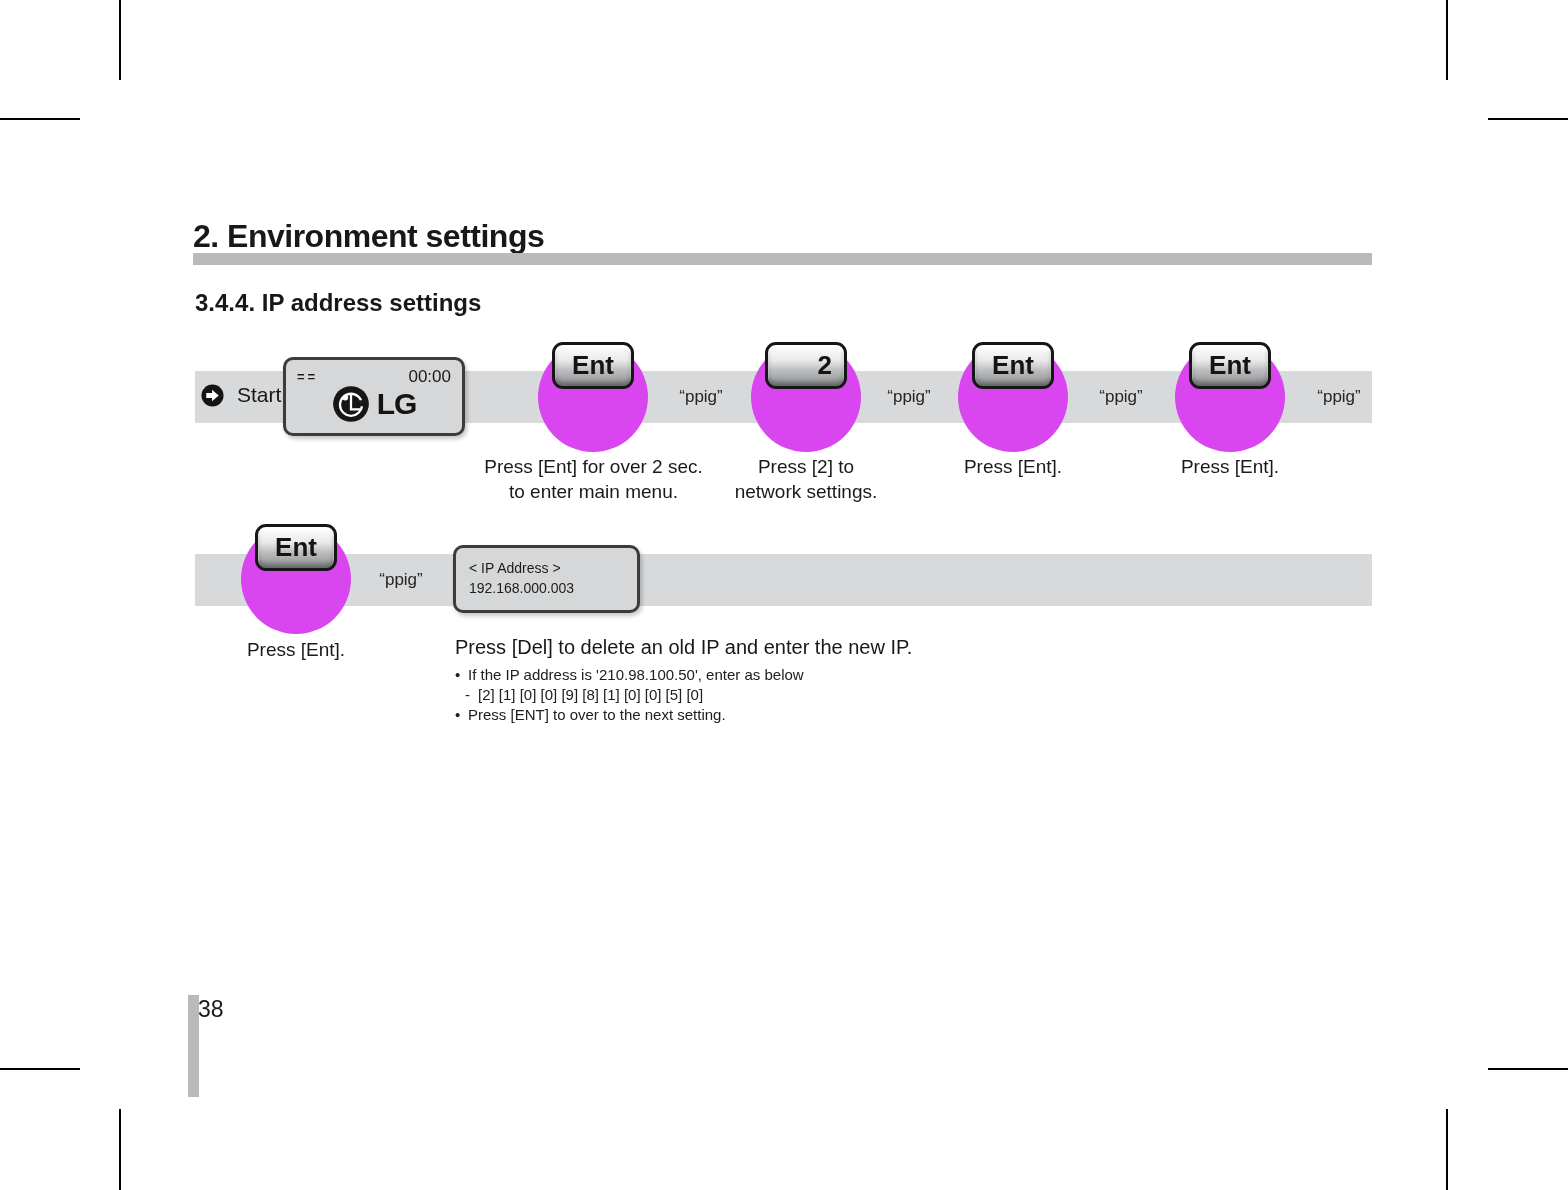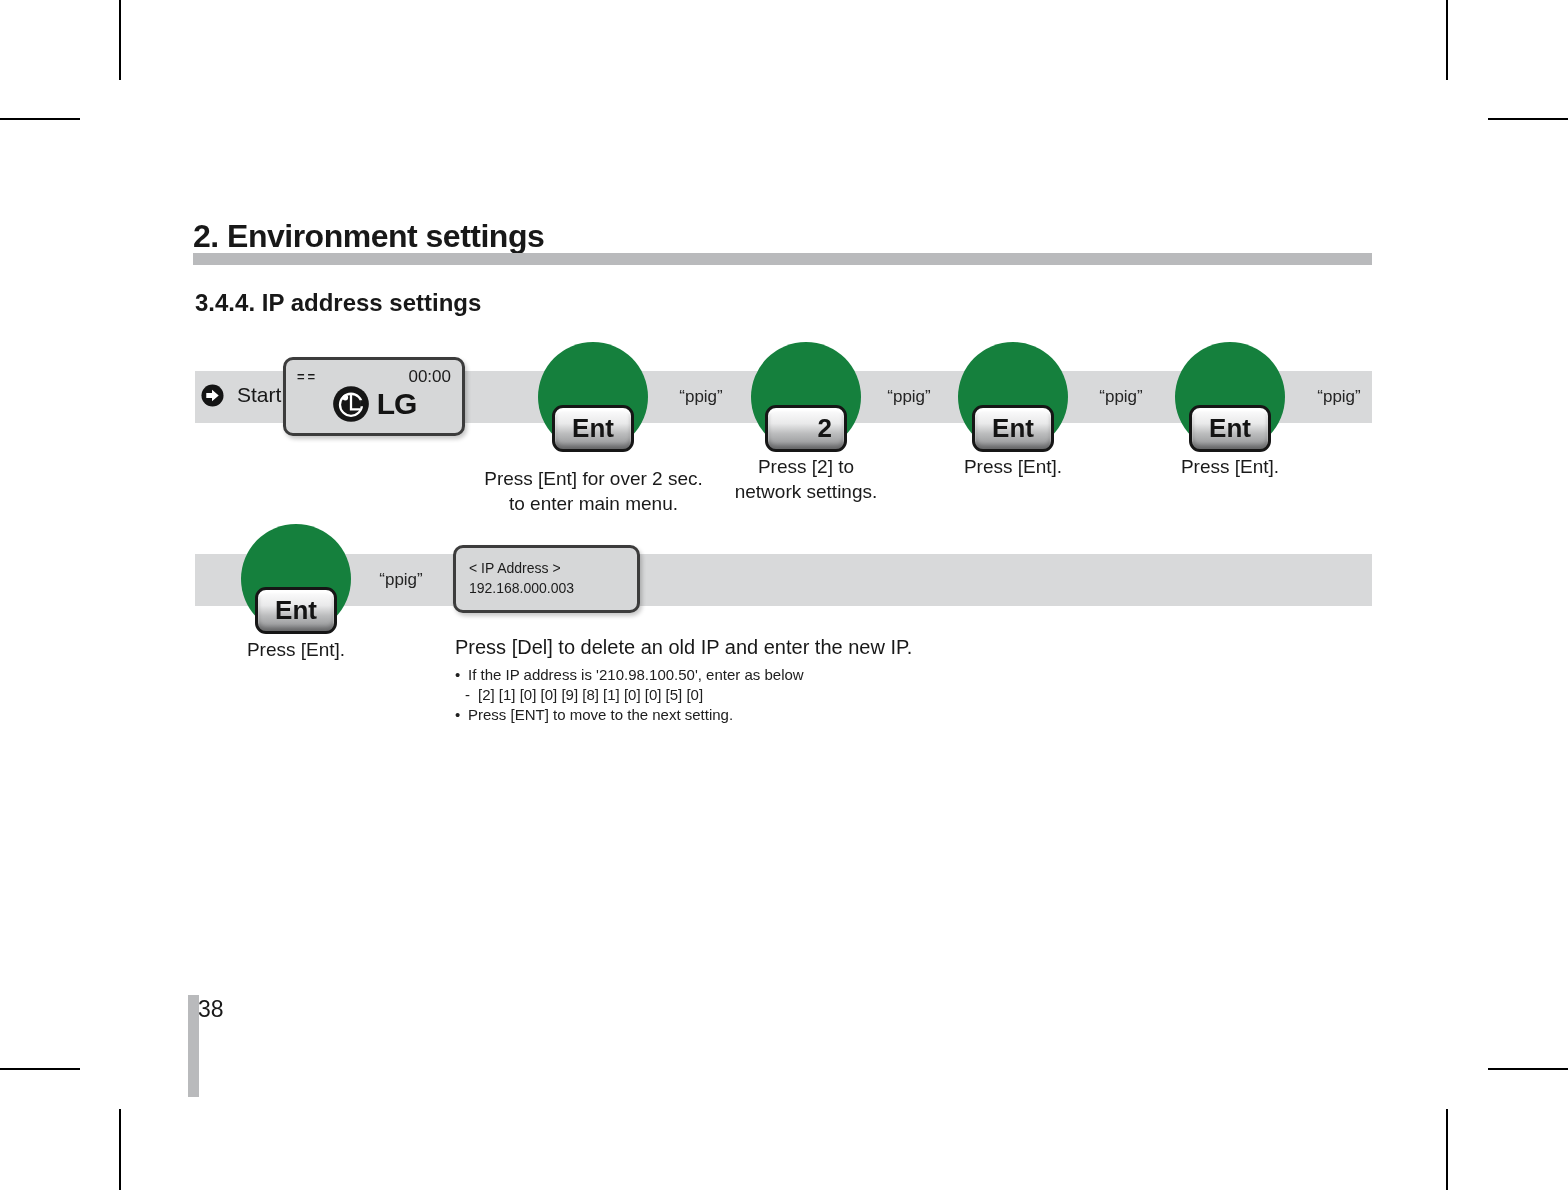--- a/index.html
+++ b/index.html
@@ -26,21 +26,21 @@
     box-shadow:2px 3px 4px rgba(0,0,0,0.22);box-sizing:border-box;
   }
   .lcd1{left:283px;top:357px;width:182px;height:79px;padding:7px 11px;}
   .lcd1 .toprow{display:flex;justify-content:space-between;align-items:flex-start;}
   .lcd1 .eq{font-size:13px;font-weight:bold;letter-spacing:3px;margin-top:2px;}
   .lcd1 .time{font-size:17px;}
   .lcd1 .logorow{display:flex;align-items:center;justify-content:center;gap:7px;margin-top:-2px;}
   .lcd1 .lgtxt{font-size:30px;font-weight:bold;letter-spacing:-1px;color:#141414;}
   .lcd2{left:453px;top:545px;width:187px;height:68px;padding:10px 13px;font-size:14px;line-height:20px;color:#1c1c1c;}
   
-  .circle{position:absolute;width:110px;height:110px;border-radius:50%;background:#15803d;display:flex;align-items:flex-end;justify-content:center;}
+  .circle{position:absolute;width:110px;height:110px;border-radius:50%;background:#d946ef;display:flex;align-items:flex-start;justify-content:center;}
   .key{
     width:82px;height:47px;box-sizing:border-box;border:3px solid #161616;border-radius:11px;
     background:linear-gradient(180deg,#ffffff 0%,#e9e9ea 38%,#bcbdbe 62%,#8d8e90 100%);
     box-shadow:inset 0 3px 2px rgba(255,255,255,0.95), inset 0 -4px 4px rgba(0,0,0,0.28);
     display:flex;align-items:center;justify-content:center;
     font-size:26px;font-weight:bold;color:#141414;
   }
   .key.num{justify-content:flex-end;padding-right:12px;}
   .ppig{position:absolute;width:90px;text-align:center;font-size:17px;color:#242424;top:387px;}
   .ppig.r2{top:570px;}
@@ -98,21 +98,21 @@
         <path d="M50 24 V64 H74" fill="none" stroke="#ffffff" stroke-width="6"></path>
       </svg>
       <span class="lgtxt">LG</span>
     </div>
   </div>
 
   <div class="circle" style="left:538px;top:342px;">
     <div class="key">Ent</div>
   </div>
   <div class="ppig" style="left:656px;">“ppig”</div>
-  <div class="cap" style="left:483px;top:454px;width:221px;margin-top:12px;">
+  <div class="cap" style="left:483px;top:454px;width:221px;">
     <div>Press [Ent] for over 2 sec.</div>
     <div>to enter main menu.</div>
   </div>
 
   <div class="circle" style="left:751px;top:342px;">
     <div class="key num">2</div>
   </div>
   <div class="ppig" style="left:864px;">“ppig”</div>
   <div class="cap" style="left:706px;top:454px;width:200px;">
     <div>Press [2] to</div>
@@ -155,20 +155,20 @@
     <div class="b">
       <span class="mk">•</span>
       <span>If the IP address is '210.98.100.50', enter as below</span>
     </div>
     <div class="b sub">
       <span class="mk">-</span>
       <span>[2] [1] [0] [0] [9] [8] [1] [0] [0] [5] [0]</span>
     </div>
     <div class="b">
       <span class="mk">•</span>
-      <span>Press [ENT] to move to the next setting.</span>
+      <span>Press [ENT] to over to the next setting.</span>
     </div>
   </div>
 
   <div class="pgbar"></div>
   <div class="pgnum">38</div>
 
 </div>
 
 </body></html>

